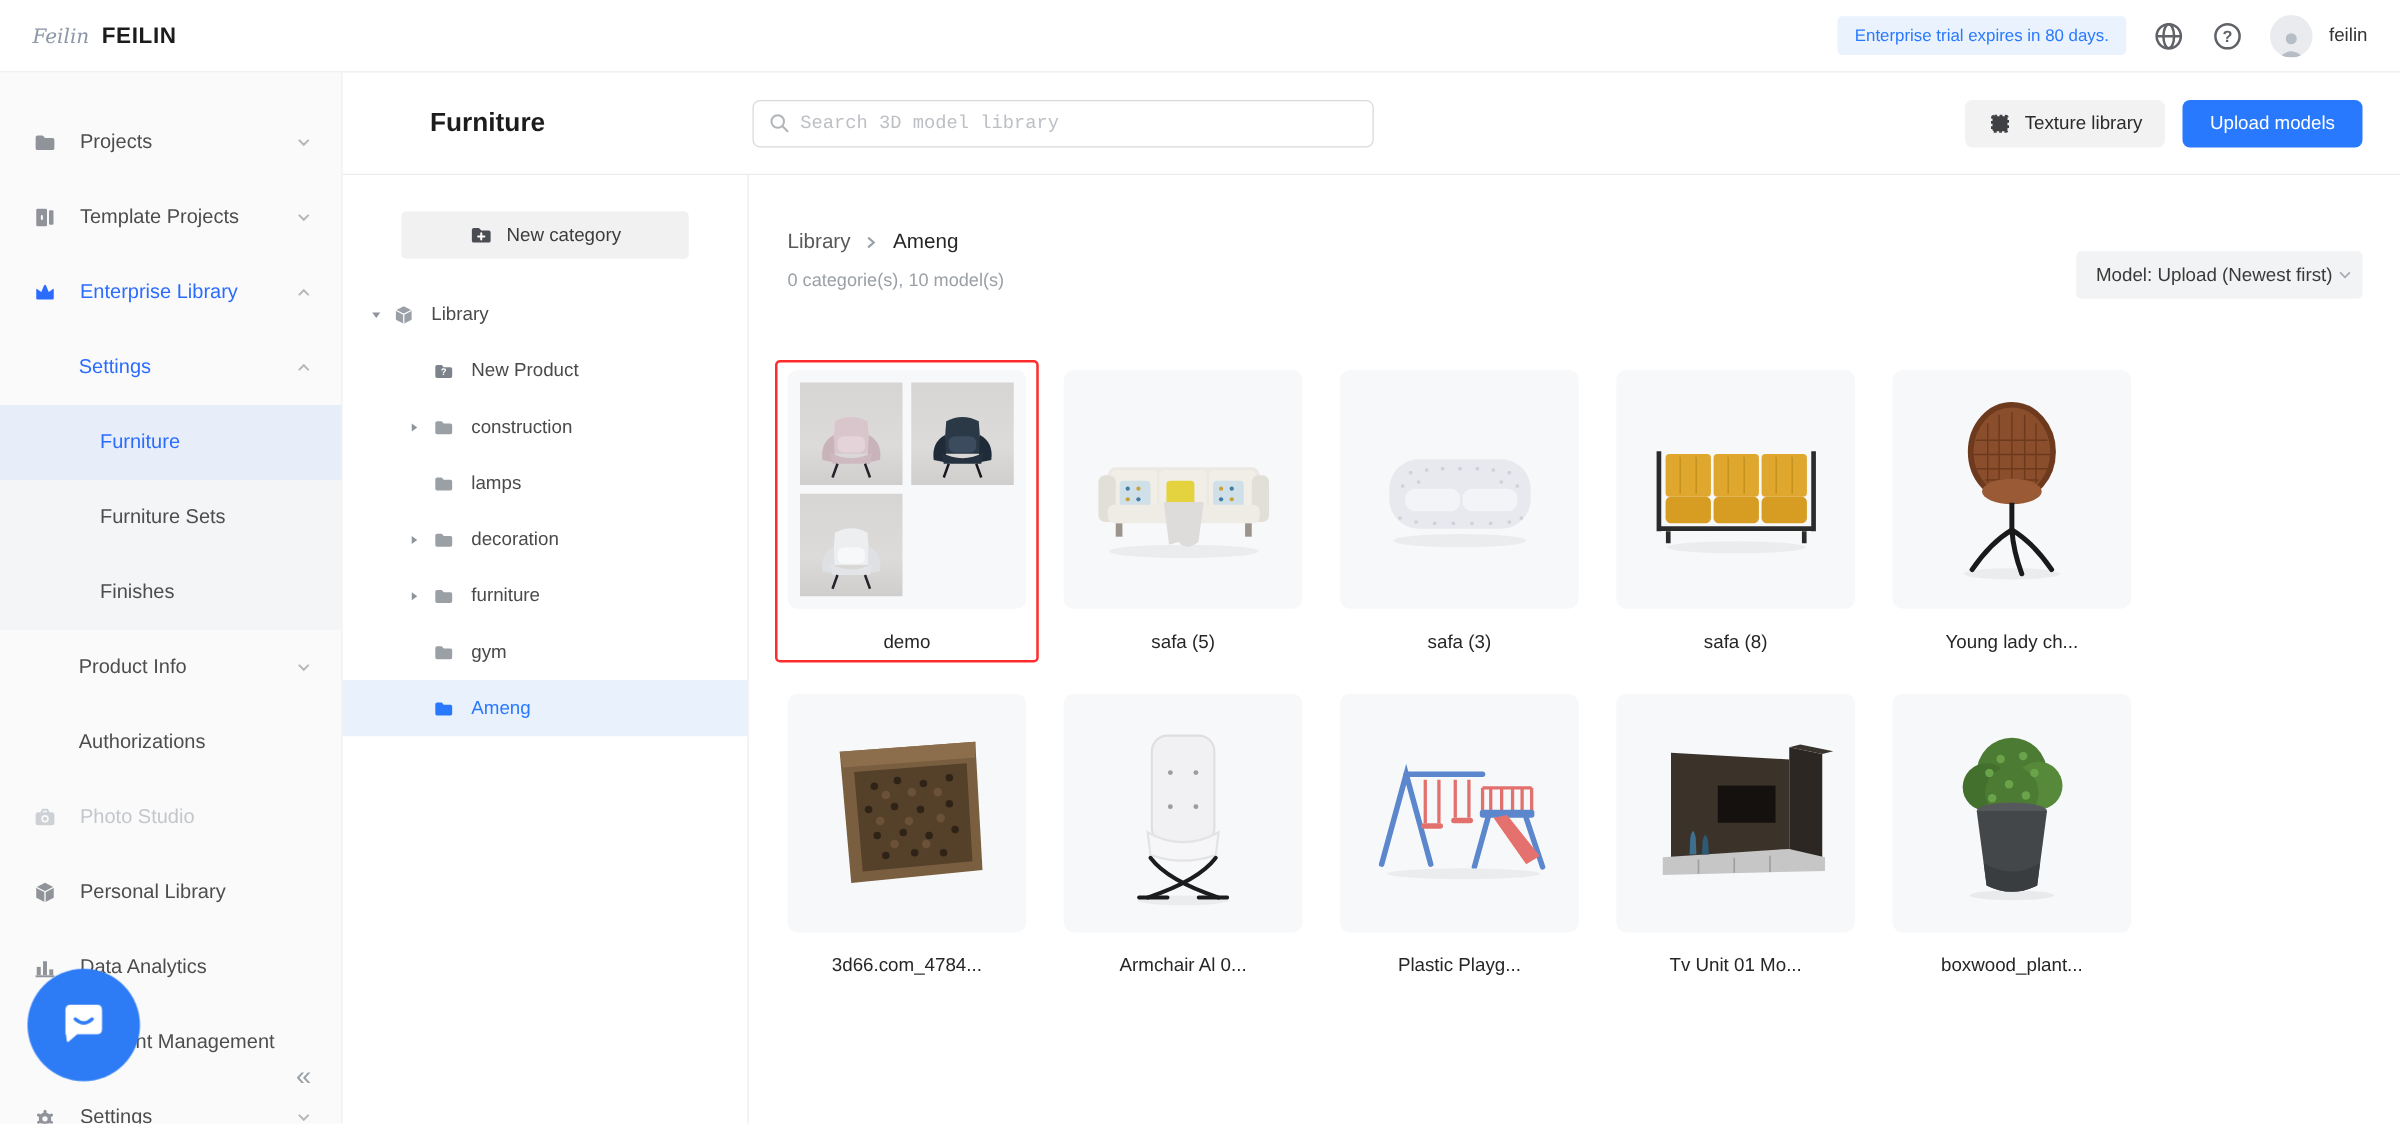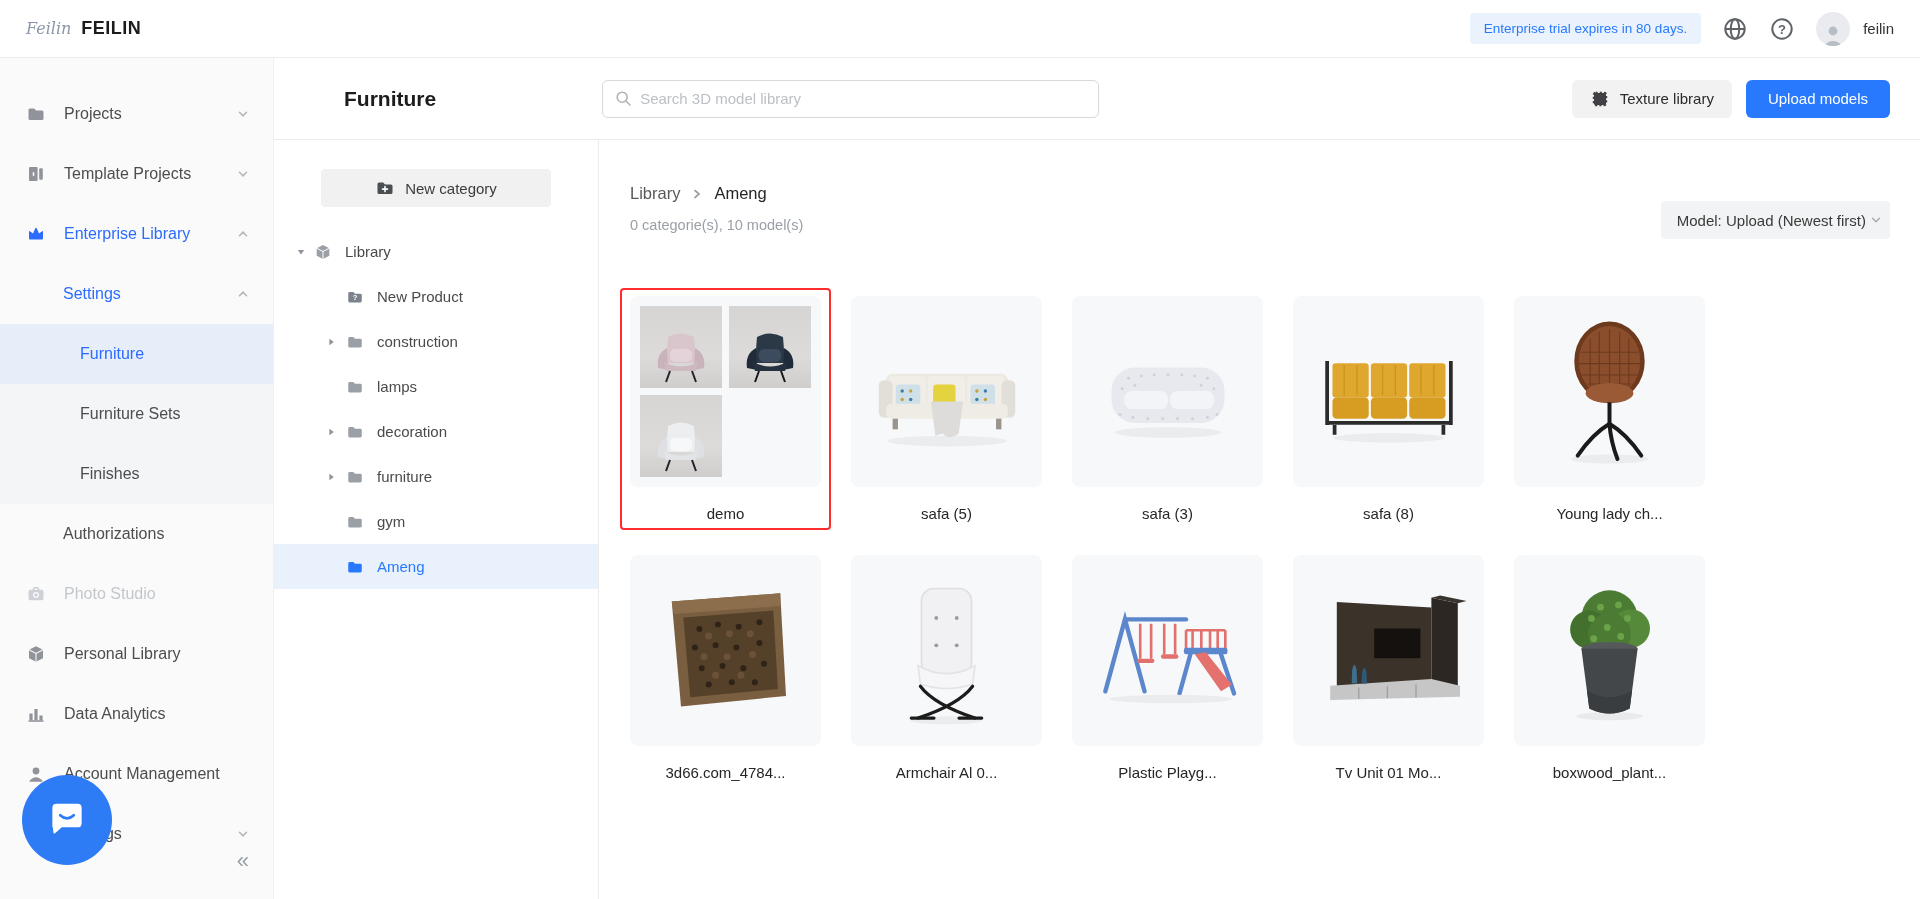--- a/index.html
+++ b/index.html
@@ -55,21 +55,21 @@
   .tree-row.selected { background:#e9f1fc; color:#2979ff; }
 
   
   .content { flex:1; display:flex; flex-direction:column; min-width:0; }
   .page-header { height:82px; flex-shrink:0; border-bottom:1px solid #ececec;
     display:flex; align-items:center; padding:0 30px 0 70px; }
   .page-title { font-size:21px; font-weight:bold; color:#1c1c1c; }
   .searchbox { width:497px; height:38px; margin-left:166px; border:1px solid #d9d9d9; border-radius:6px;
     display:flex; align-items:center; padding:0 12px; gap:8px; background:#fff; }
   .searchbox input { border:none; outline:none; flex:1; font-size:15px; color:#333;
-    font-family:Liberation Sans, sans-serif; background:transparent; }
+    font-family:Liberation Mono, monospace; background:transparent; }
   .searchbox input::placeholder { color:#bcbfc4; }
   .hdr-actions { margin-left:auto; display:flex; align-items:flex-start; }
   .btn-texture { height:38px; padding:0 18px; background:#f2f2f2; border-radius:6px; font-size:15px;
     color:#2b2b2b; display:flex; align-items:center; gap:10px; cursor:pointer; }
   .btn-upload { height:38px; padding:0 22px; background:#2979ff; border-radius:6px; font-size:15px;
     color:#fff; display:flex; align-items:center; margin-left:14px; cursor:pointer; }
 
   .body-row { flex:1; display:flex; min-width:0; }
   .main { flex:1; min-width:0; padding:44px 30px 0 31px; }
   .toolbar { display:flex; justify-content:space-between; align-items:flex-end; }
@@ -170,20 +170,26 @@
         <span class="si-label">Furniture</span>
       </div>
       <div class="side-item indent2">
         <span class="si-label">Furniture Sets</span>
       </div>
       <div class="side-item indent2">
         <span class="si-label">Finishes</span>
       </div>
     </div>
 
+    <div class="side-item indent1">
+      <span class="si-label">Product Info</span>
+      <svg class="chev" viewBox="0 0 12 12">
+          <path d="M2.5 4.3 L6 7.8 L9.5 4.3" fill="none" stroke="#b3b7bc" stroke-width="1.6" stroke-linecap="round"></path>
+        </svg>
+    </div>
 
     <div class="side-item indent1">
       <span class="si-label">Authorizations</span>
     </div>
 
     <div class="side-item disabled">
       <svg class="si-icon" viewBox="0 0 20 20">
           <path d="M7 6 l1.4-2.2 h3.2 L13 6" fill="none" stroke="#cdd1d6" stroke-width="1.6"></path>
           <rect x="2.5" y="5.8" width="15" height="10.4" rx="2" fill="#cdd1d6"></rect>
           <circle cx="10" cy="11" r="3" fill="#fafafa"></circle>

